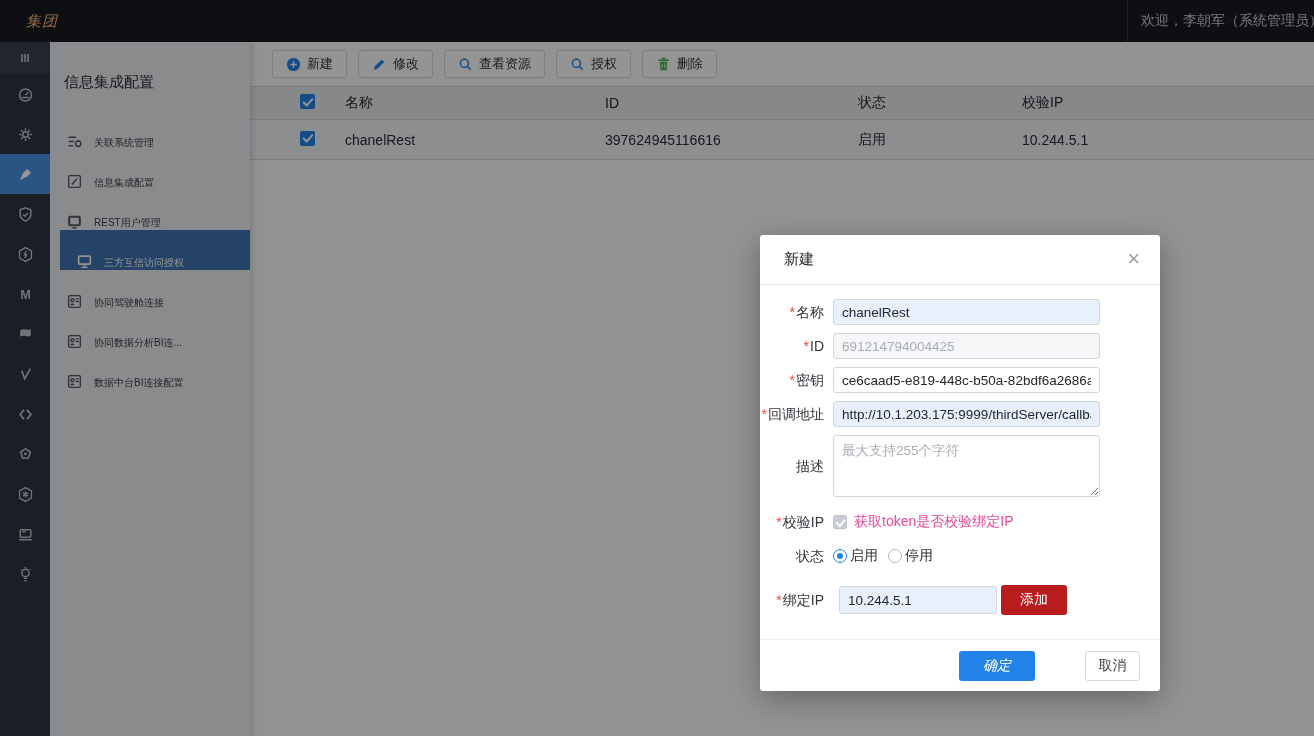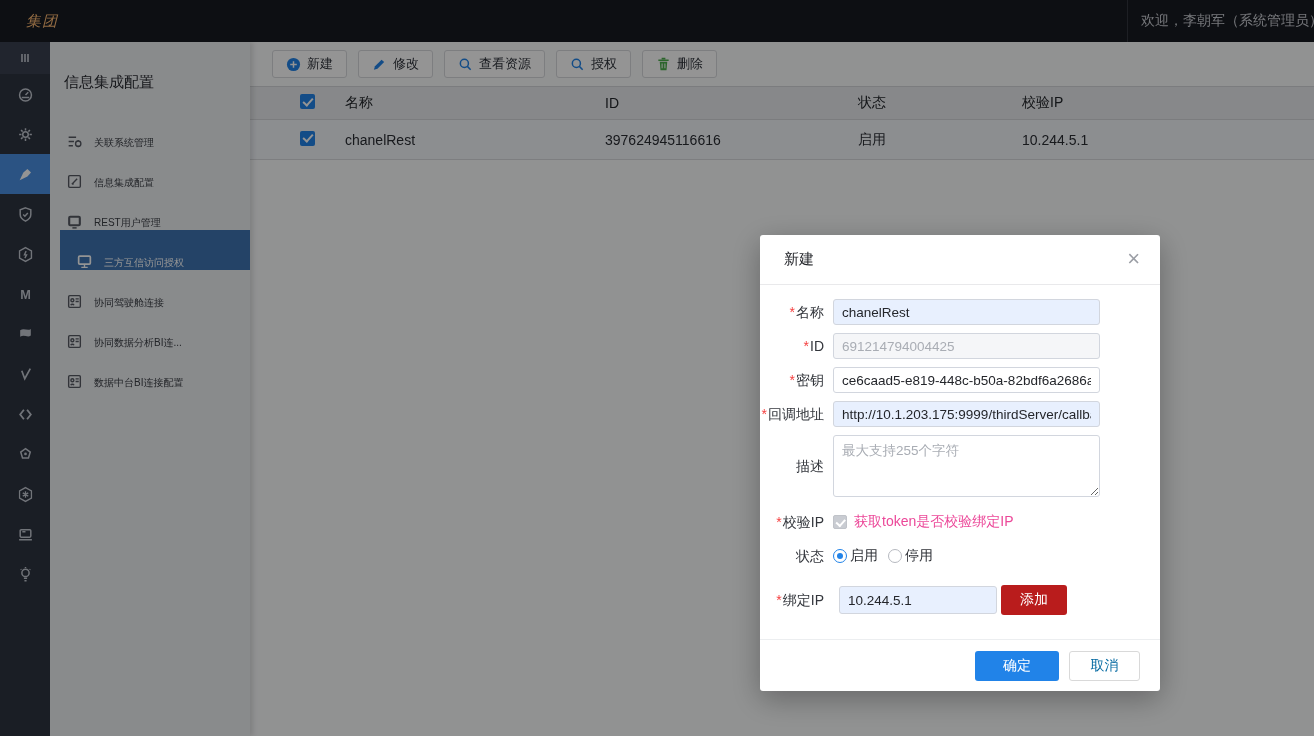--- a/index.html
+++ b/index.html
@@ -90,24 +90,24 @@
   .radio.on .rdot { border:1px solid #2183e8; position:relative; }
   .radio.on .rdot::after { content:""; position:absolute; left:3px; top:3px; width:6px; height:6px;
     border-radius:50%; background:#2183e8; }
   .bindrow { margin-top:16px; align-items:center; }
   .bind-inp { width:158px; height:28px; margin-left:6px; background:#e8f0fe; }
   .addbtn { display:inline-block; width:66px; height:30px; margin-left:4px; background:#b91c1c;
     color:#fff; border:none; border-radius:3px; font-size:14px; cursor:pointer;
     font-family:inherit; vertical-align:top; }
   .mfoot { border-top:1px solid #eceef0; height:52px; display:flex; align-items:center;
     justify-content:flex-end; padding-right:20px; gap:10px; }
-  .okbtn { width:84px; height:30px; background:#2183e8; color:#fff; border:none;
-    border-radius:3px; font-size:14px; cursor:pointer; font-family:inherit; }
-  .ccbtn { width:71px; height:30px; background:#fff; color:#0369a1; border:1px solid #d9d9d9;
-    border-radius:3px; font-size:14px; cursor:pointer; font-family:inherit; }
+  .okbtn { width:76px; height:30px; background:#2183e8; color:#fff; border:none;
+    border-radius:3px; font-size:14px; cursor:pointer; font-family:inherit;font-style:italic; }
+  .ccbtn { width:55px; height:30px; background:#fff; color:#404040; border:1px solid #d9d9d9;
+    border-radius:3px; font-size:14px; cursor:pointer; font-family:inherit;margin-left:40px; }
 </style>
 </head>
 <body>
 
 <div class="topbar">
   <span class="brand">集团</span>
   <div class="topbar-right">
     <span class="tdiv"></span>
     <span class="welcome">欢迎，李朝军（系统管理员）登</span>
   </div>

